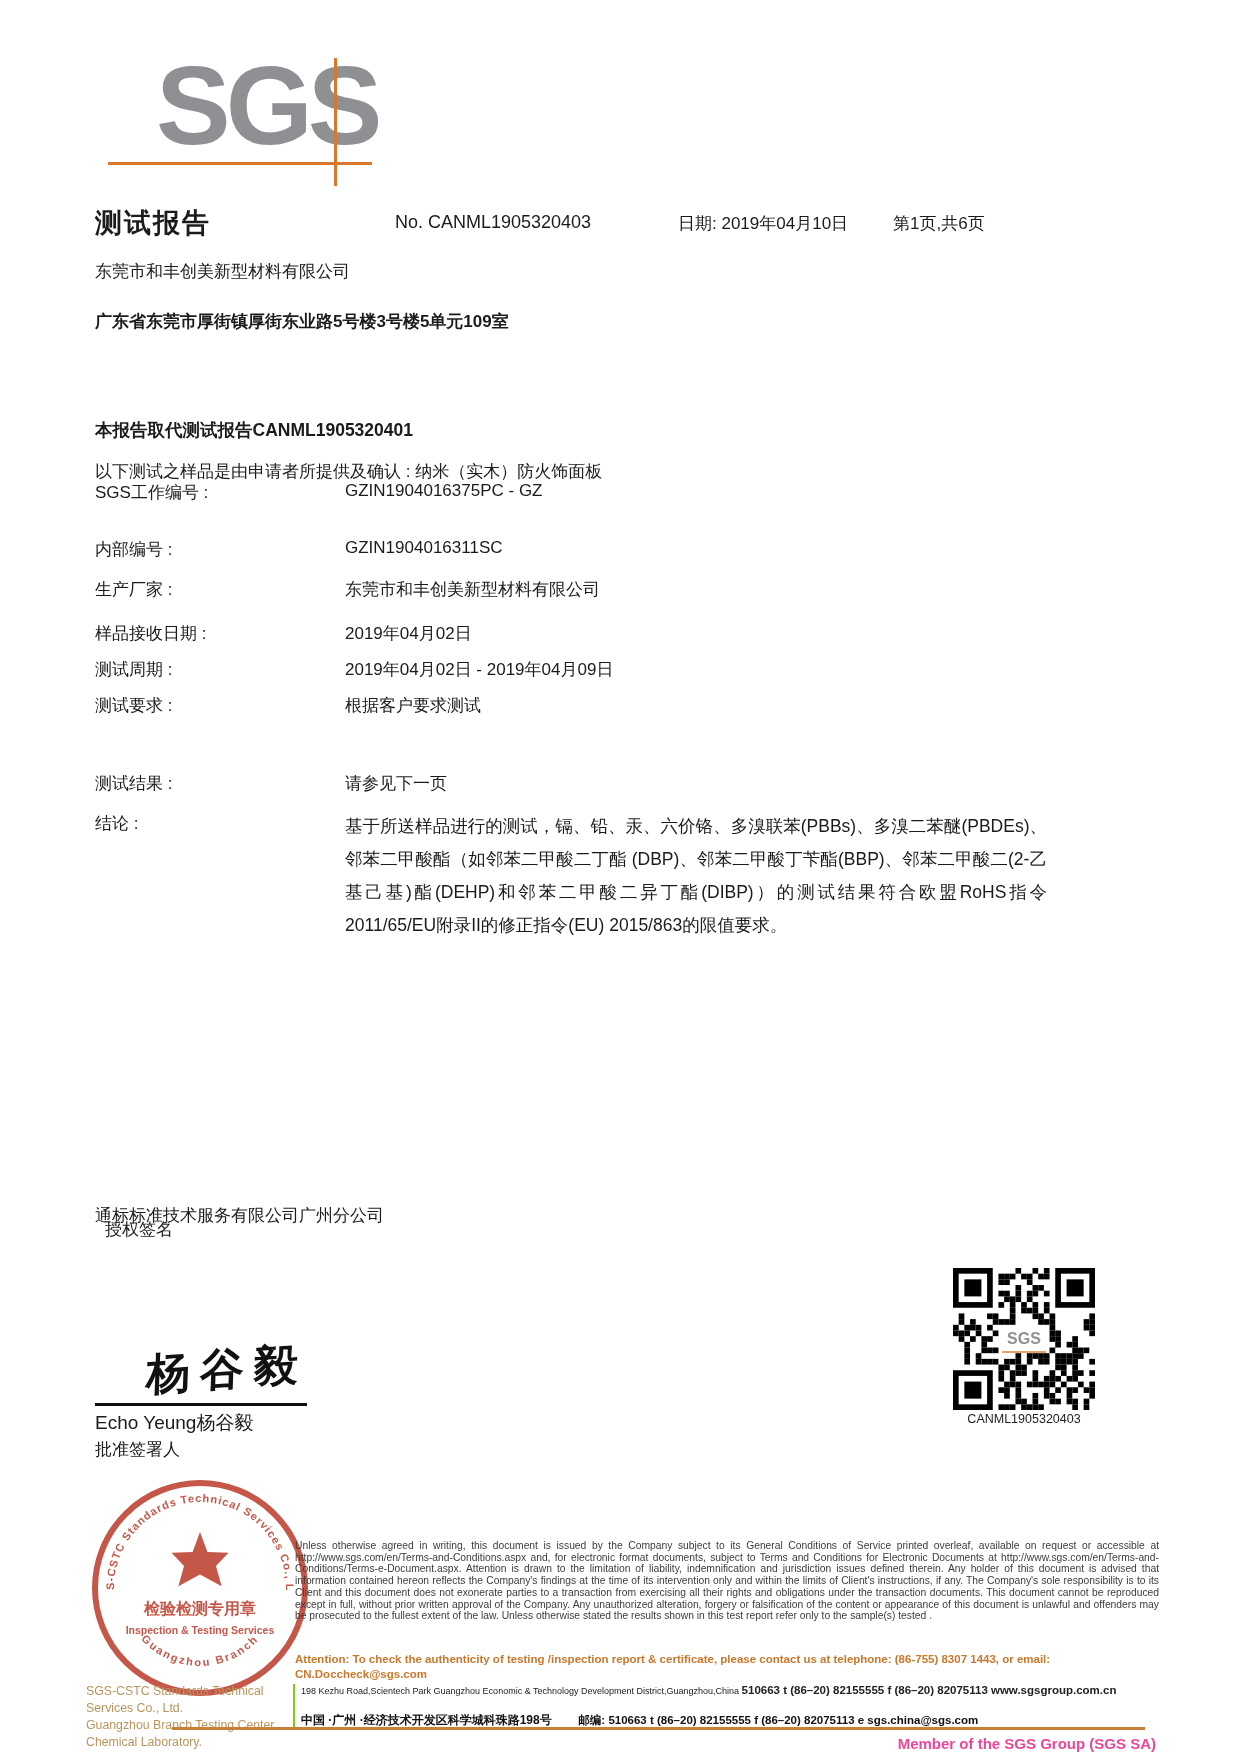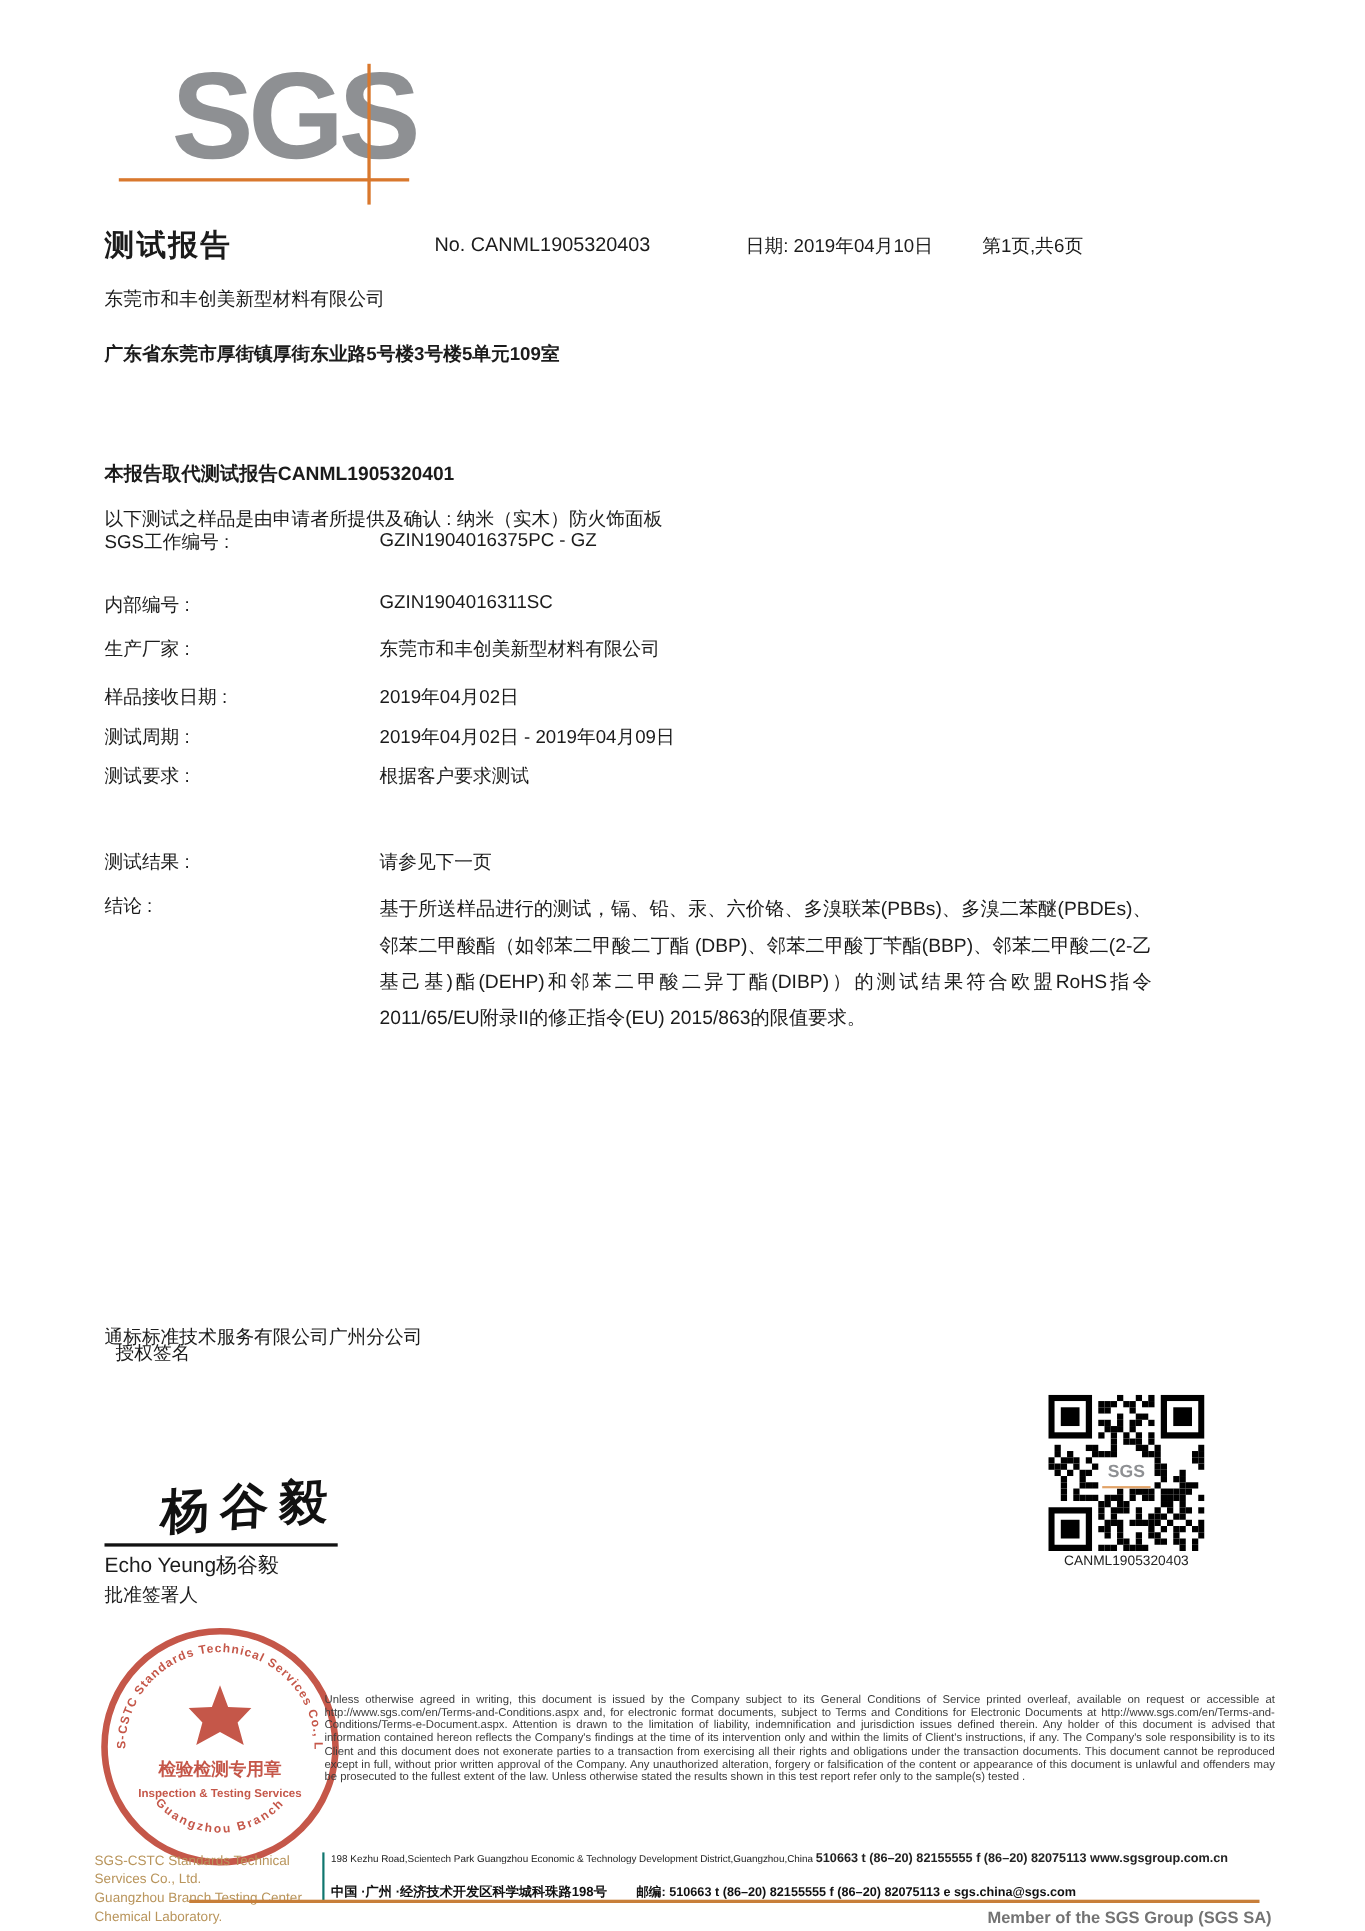--- a/index.html
+++ b/index.html
@@ -71,28 +71,28 @@
   .footer-attention{
     position:absolute;left:295px;top:1652px;width:864px;
     font-size:11.5px;line-height:14.5px;font-weight:bold;color:#c9792c;
   }
   .footer-company{
     position:absolute;left:86px;top:1683px;width:210px;
     font-size:12.3px;line-height:17px;color:#b9955c;
   }
   .footer-address{
     position:absolute;left:293px;top:1684px;width:866px;
-    border-left:2px solid #0f766e;padding-left:6px;
+    border-left:2px solid #84cc16;padding-left:6px;
   }
   .addr-line1{font-size:9px;color:#222;white-space:nowrap;}
   .addr-line1 .big{font-size:11.5px;font-weight:bold;}
   .addr-line2{font-size:12px;font-weight:bold;color:#111;margin-top:16px;white-space:nowrap;}
   .addr-line2 .norm{font-weight:bold;font-size:11.5px;}
   .footer-divider{position:absolute;left:172px;top:1727px;width:973px;height:3px;background:#c87f3a;}
-  .member-line{position:absolute;left:760px;top:1735px;width:396px;text-align:right;font-size:15px;font-weight:bold;color:#737373;}
+  .member-line{position:absolute;left:760px;top:1735px;width:396px;text-align:right;font-size:15px;font-weight:bold;color:#ec4899;}
 </style>
 </head>
 <body>
 
 <div class="page">
 
   <div class="logo-text">SGS</div>
   <div class="logo-hline"></div>
   <div class="logo-vline"></div>
 
@@ -357,20 +357,21 @@
     </text>
     <text font-size="11" fill="#bb3a2a" font-weight="bold" letter-spacing="2">
       <textPath href="#arcBottom" startOffset="50%" text-anchor="middle">Guangzhou Branch</textPath>
     </text>
     <polygon fill="#bb3a2a" points="116,60 123.4,79.9 144.5,80.7 132,93.9 137.6,114.3 116,102.5 94.4,114.3 100,93.9 87.5,80.7 108.6,79.9"></polygon>
     <text x="116" y="142" text-anchor="middle" font-size="16" font-weight="bold" fill="#bb3a2a">检验检测专用章</text>
     <text x="116" y="162" text-anchor="middle" font-size="10.5" font-weight="bold" fill="#bb3a2a">Inspection &amp; Testing Services</text>
   </svg>
 
   <div class="footer-legal">Unless otherwise agreed in writing, this document is issued by the Company subject to its General Conditions of Service printed overleaf, available on request or accessible at http://www.sgs.com/en/Terms-and-Conditions.aspx and, for electronic format documents, subject to Terms and Conditions for Electronic Documents at http://www.sgs.com/en/Terms-and-Conditions/Terms-e-Document.aspx. Attention is drawn to the limitation of liability, indemnification and jurisdiction issues defined therein. Any holder of this document is advised that information contained hereon reflects the Company's findings at the time of its intervention only and within the limits of Client's instructions, if any. The Company's sole responsibility is to its Client and this document does not exonerate parties to a transaction from exercising all their rights and obligations under the transaction documents. This document cannot be reproduced except in full, without prior written approval of the Company. Any unauthorized alteration, forgery or falsification of the content or appearance of this document is unlawful and offenders may be prosecuted to the fullest extent of the law. Unless otherwise stated the results shown in this test report refer only to the sample(s) tested .</div>
+  <div class="footer-attention">Attention: To check the authenticity of testing /inspection report &amp; certificate, please contact us at telephone: (86-755) 8307 1443, or email: CN.Doccheck@sgs.com</div>
 
   <div class="footer-company">
     <div>SGS-CSTC Standards Technical Services Co., Ltd.</div>
     <div>Guangzhou Branch Testing Center Chemical Laboratory.</div>
   </div>
 
   <div class="footer-address">
     <div class="addr-line1">
       <span>198 Kezhu Road,Scientech Park Guangzhou Economic &amp; Technology Development District,Guangzhou,China</span>
       <span class="big">510663   t (86–20) 82155555   f (86–20) 82075113   www.sgsgroup.com.cn</span>

